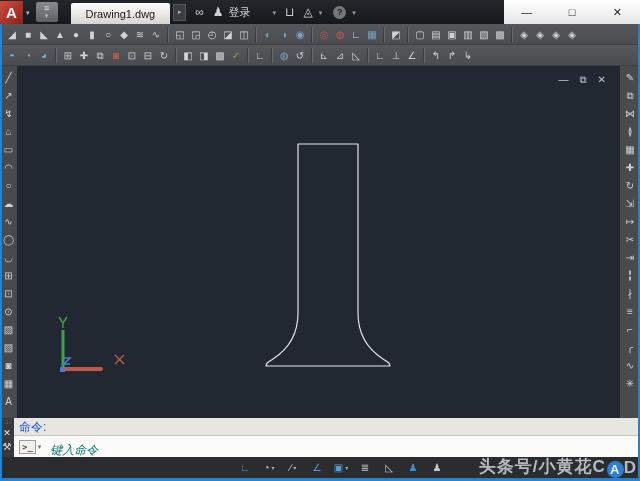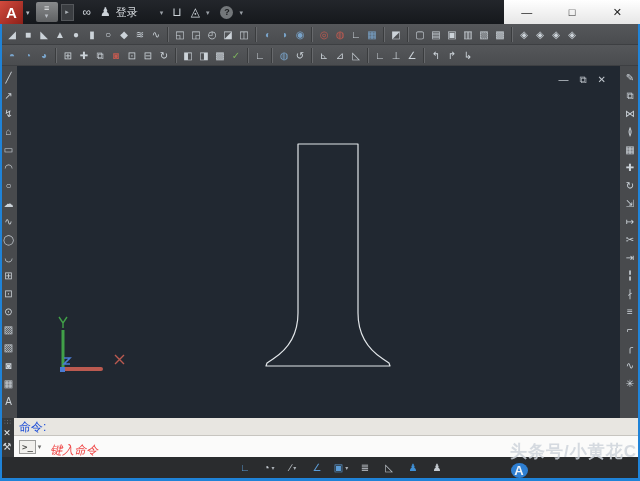--- a/index.html
+++ b/index.html
@@ -46,45 +46,46 @@
   .cmdpanel{height:39px;display:flex;background:#37393b;}
   .cmdgrip{width:14px;background:#37393b;display:flex;flex-direction:column;align-items:center;color:#cfd4d8;}
   .grip-dots{font-size:6px;letter-spacing:-1px;color:#8b9095;line-height:6px;margin-top:1px;}
   .cmd-x{font-size:9px;margin-top:3px;color:#e8ecef;}
   .cmd-wrench{font-size:10px;margin-top:3px;color:#d8dce0;}
   .cmdrows{flex:1;display:flex;flex-direction:column;}
   .cmdhist{height:18px;background:#e8e6e1;border-bottom:1px solid #c7c5c0;color:#1d4ed8;font-size:12px;line-height:18px;padding:0 5px;box-sizing:border-box;}
   .cmdin{height:21px;background:#fbfbfa;display:flex;align-items:center;padding-left:5px;}
   .cmdico{font-family:"DejaVu Sans Mono",monospace;font-size:9px;font-weight:bold;border:1px solid #9c9c9a;background:#f1f0ed;color:#4e4e4c;padding:0 2px;line-height:12px;}
   .cmdcaret{font-size:7px;color:#6e6e6c;margin-left:2px;}
-  .cmd-ph{font-style:italic;color:#ef4444;font-size:12px;margin-left:9px;margin-top:8px;}
+  .cmd-ph{font-style:italic;color:#0f766e;font-size:12px;margin-left:9px;margin-top:8px;}
 
   
   .statusbar{height:21px;background:#2a2c2e;position:relative;}
   .sicons{position:absolute;left:233px;top:1px;height:19px;display:flex;align-items:center;}
   .sicon{min-width:18px;height:19px;padding:0 3px;display:flex;align-items:center;justify-content:center;font-size:10px;color:#c4cad0;}
   .sicon .caret{font-size:6px;margin-left:2px;color:#a9afb5;}
-  .watermark{position:absolute;right:3px;bottom:0;height:38px;display:flex;align-items:flex-start;font-size:17px;font-weight:bold;color:rgba(206,212,218,0.85);letter-spacing:1px;white-space:nowrap;z-index:70;flex-direction:column;}
+  .watermark{position:absolute;right:3px;bottom:0;height:38px;display:flex;align-items:flex-end;font-size:17px;font-weight:bold;color:rgba(206,212,218,0.85);letter-spacing:1px;white-space:nowrap;z-index:70;}
   .wm-a{width:17px;height:17px;border-radius:50%;background:#2e7fd2;color:#eef2f6;display:inline-flex;align-items:center;justify-content:center;font-size:13px;margin:0 0 0 1px;}
   .bluebar{height:3px;background:var(--accent);}
 </style>
 </head>
 <body>
 
 <div class="win">
 
   <div class="titlebar">
     <div class="logo">
         <span>A</span>
       </div>
     <span class="caret logo-caret">▾</span>
     <div class="qa-btn">
       <span>≡</span>
       <span class="caret">▾</span>
     </div>
+    <div class="tab">Drawing1.dwg</div>
     <div class="tab-more">▸</div>
     <span class="tico">∞</span>
     <span class="tico">♟</span>
     <span class="tlabel">登录</span>
     <span class="caret dim far">▾</span>
     <span class="tico">⊔</span>
     <span class="tico">◬</span>
     <span class="caret dim">▾</span>
     <span class="help-circle">?</span>
     <span class="caret dim">▾</span>

